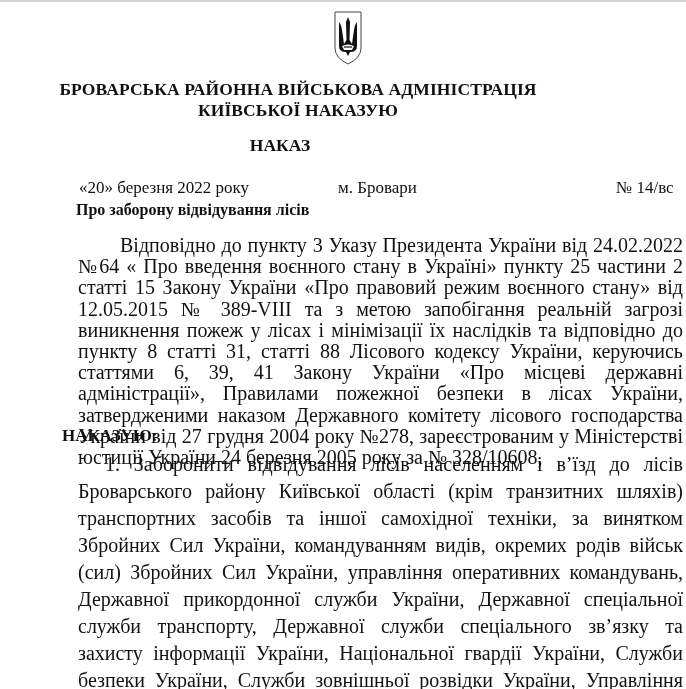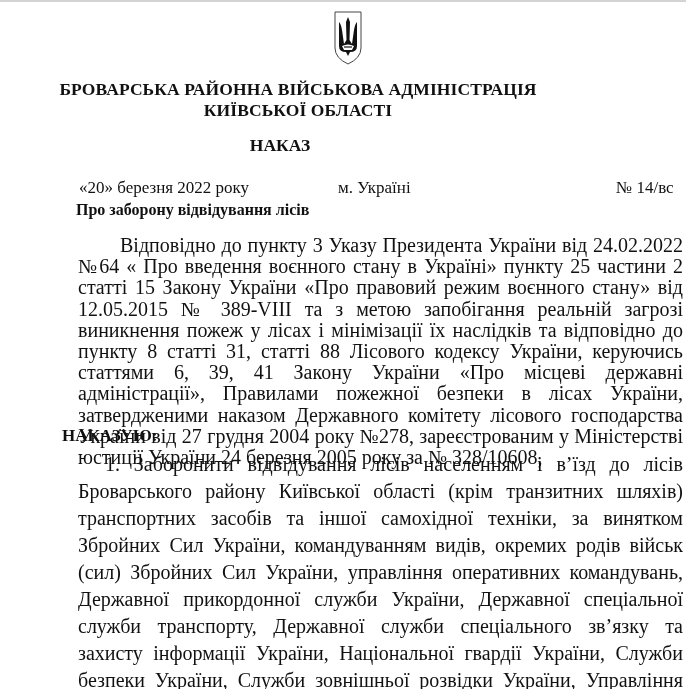--- a/index.html
+++ b/index.html
@@ -41,26 +41,26 @@
 <div class="emblem">
   <svg viewBox="0 0 30 56" xmlns="http://www.w3.org/2000/svg">
     <path d="M2 2 H28 V38 Q28 48 15 54 Q2 48 2 38 Z" fill="#fff" stroke="#444" stroke-width="1"></path>
     <path d="M15 7 L17 12 L16.5 30 L19 34 L21 20 Q22 14 24 12 L24 36 Q24 42 17 42 L15 46 L13 42 Q6 42 6 36 L6 12 Q8 14 9 20 L11 34 L13.5 30 L13 12 Z" fill="#111"></path>
     <path d="M9 36 Q15 33 21 36 L19 40 L11 40 Z" fill="#fff"></path>
     <path d="M11 37 L19 37" stroke="#111" stroke-width="1.2"></path>
   </svg>
 </div>
 
 <div class="org l1">БРОВАРСЬКА РАЙОННА ВІЙСЬКОВА АДМІНІСТРАЦІЯ</div>
-<div class="org l2">КИЇВСЬКОЇ ОБЛАСТІ</div>
+<div class="org l2">КИЇВСЬКОЇ НАКАЗУЮ</div>
 
 <div class="order-title">НАКАЗ</div>
 
 <div class="meta-line date">«20» березня 2022 року</div>
-<div class="meta-line city">м. Україні</div>
+<div class="meta-line city">м. Бровари</div>
 <div class="meta-line num">№ 14/вс</div>
 
 <div class="subject">Про заборону відвідування лісів</div>
 
 <div class="para p1">Відповідно до пункту 3 Указу Президента України від 24.02.2022 №64 « Про введення воєнного стану в Україні» пункту 25 частини 2 статті 15 Закону України «Про правовий режим воєнного стану» від 12.05.2015 № 389-VIII та з метою запобігання реальній загрозі виникнення пожеж у лісах і мінімізації їх наслідків та відповідно до пункту 8 статті 31, статті 88 Лісового кодексу України, керуючись статтями 6, 39, 41 Закону України «Про місцеві державні адміністрації», Правилами пожежної безпеки в лісах України, затвердженими наказом Державного комітету лісового господарства України від 27 грудня 2004 року №278, зареєстрованим у Міністерстві юстиції України 24 березня 2005 року за № 328/10608,</div>
 
 <div class="decree">НАКАЗУЮ:</div>
 
 <div class="para p2">1. Заборонити відвідування лісів населенням і в’їзд до лісів Броварського району Київської області (крім транзитних шляхів) транспортних засобів та іншої самохідної техніки, за винятком Збройних Сил України, командуванням видів, окремих родів військ (сил) Збройних Сил України, управління оперативних командувань, Державної прикордонної служби України, Державної спеціальної служби транспорту, Державної служби спеціального зв’язку та захисту інформації України, Національної гвардії України, Служби безпеки України, Служби зовнішньої розвідки України, Управління державної охорони України, Міністерства внутрішніх справ України, інших органів виконавчої влади, органів - -місцевого самоврядування та тих, що використовується для лісогосподарської мети, у період воєнного стану.</div>
 

